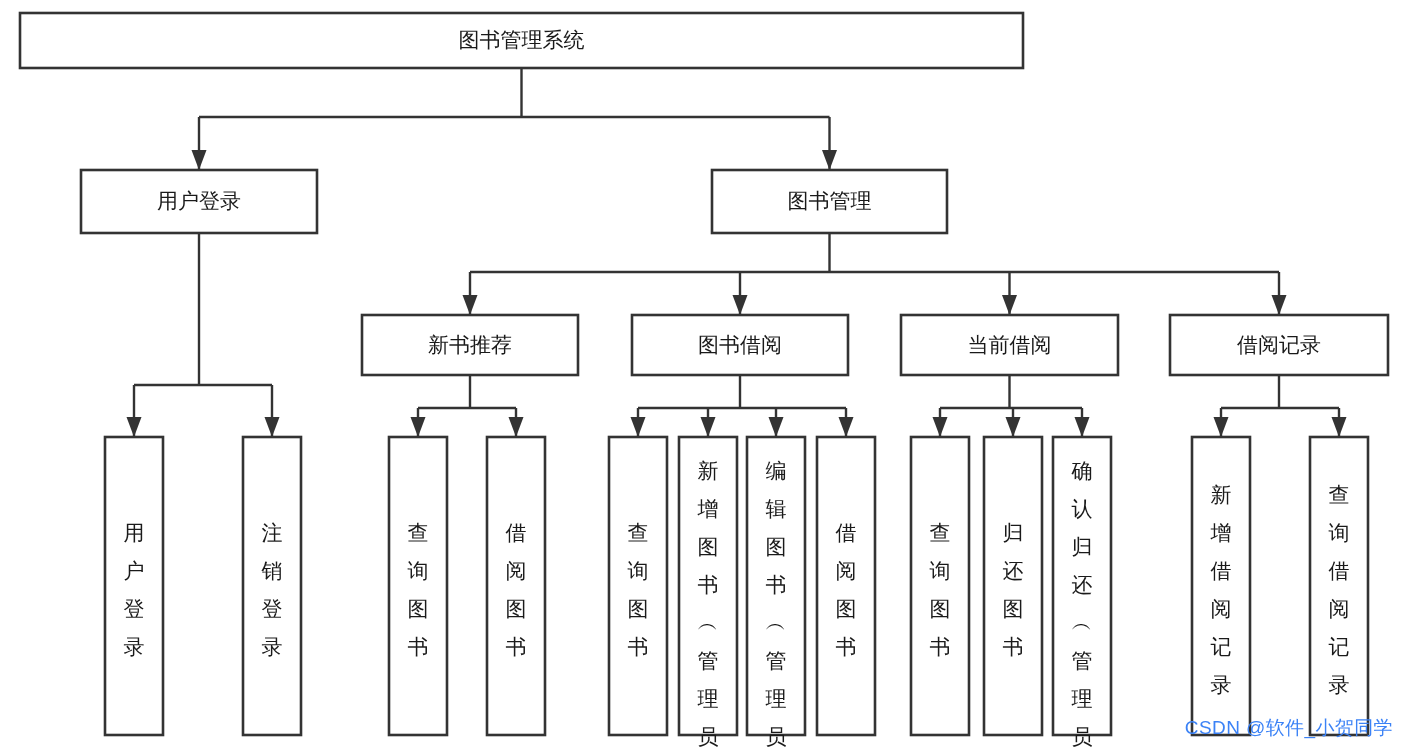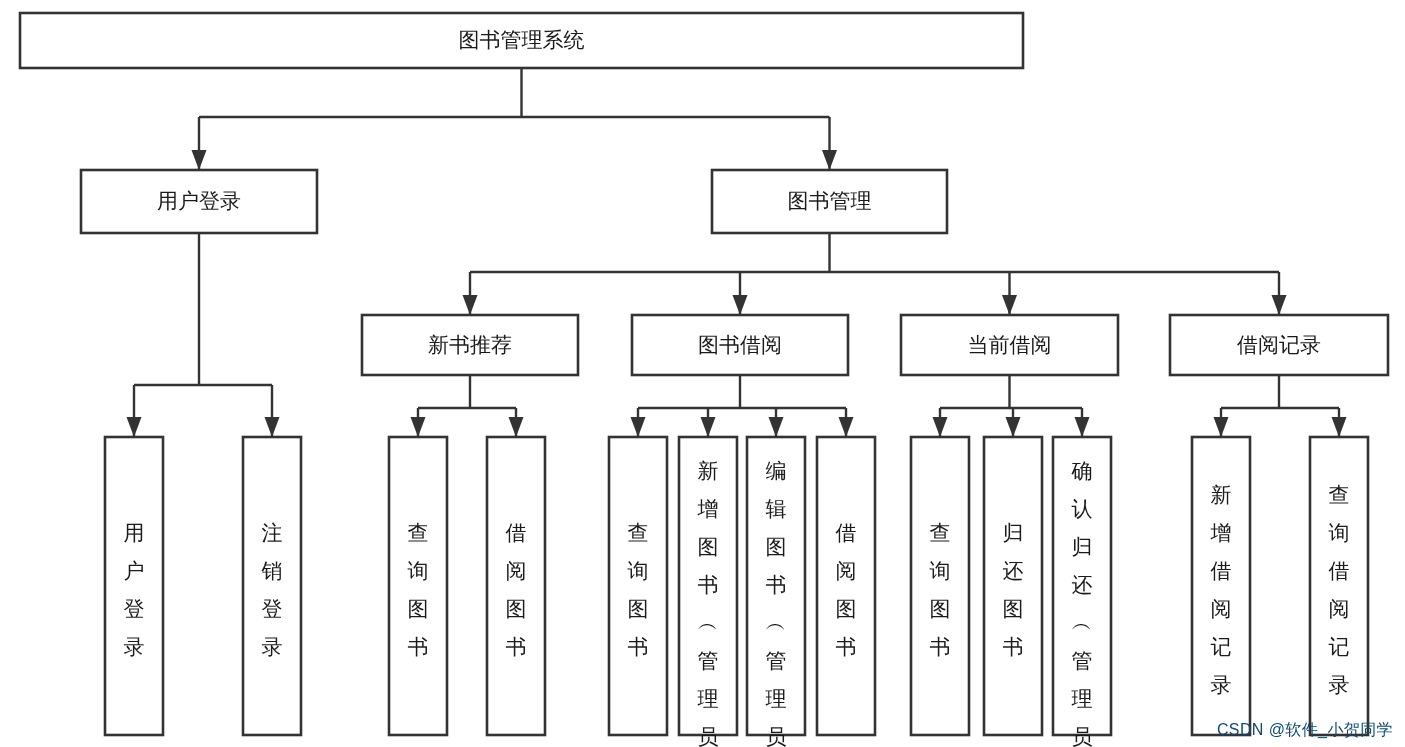--- a/index.html
+++ b/index.html
@@ -54,22 +54,22 @@
     font-family: "Liberation Sans", "DejaVu Sans", sans-serif;
     font-size: 21px;
     fill: #1a1a1a;
     text-anchor: middle;
   }
   .watermark {
     position: absolute;
     right: 12px;
     bottom: 6px;
     font-family: "Liberation Sans", "DejaVu Sans", sans-serif;
-    font-size: 16px;
-    color: #0c4a6e;
+    font-size: 19px;
+    color: #3b82f6;
     white-space: nowrap;
     letter-spacing: 0.4px;
     pointer-events: none;
     user-select: none;
   }
 </style>
 </head>
 <body>
 
 <div id="diagram-root">

